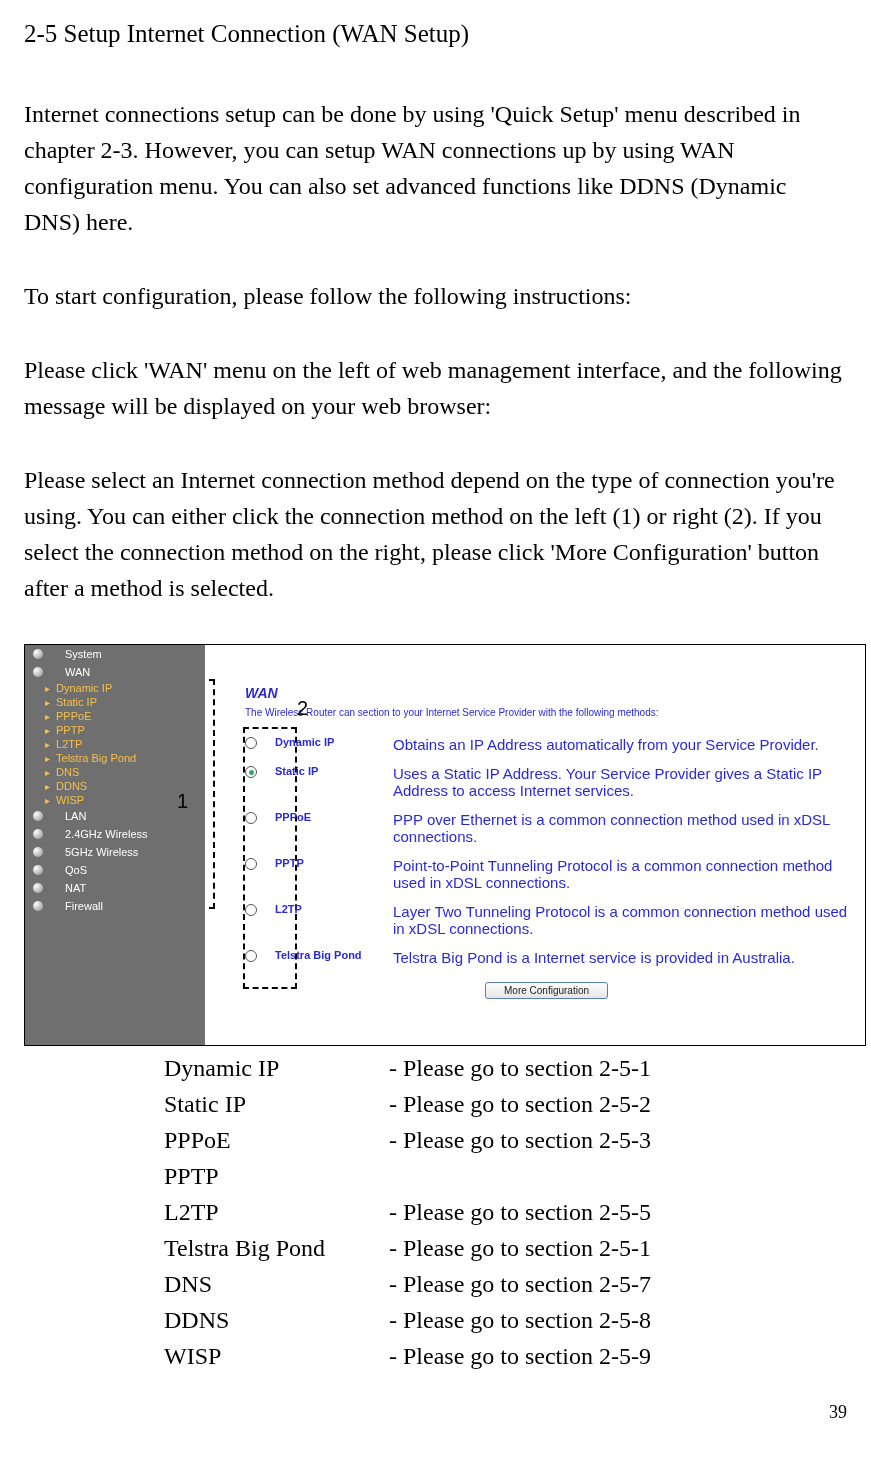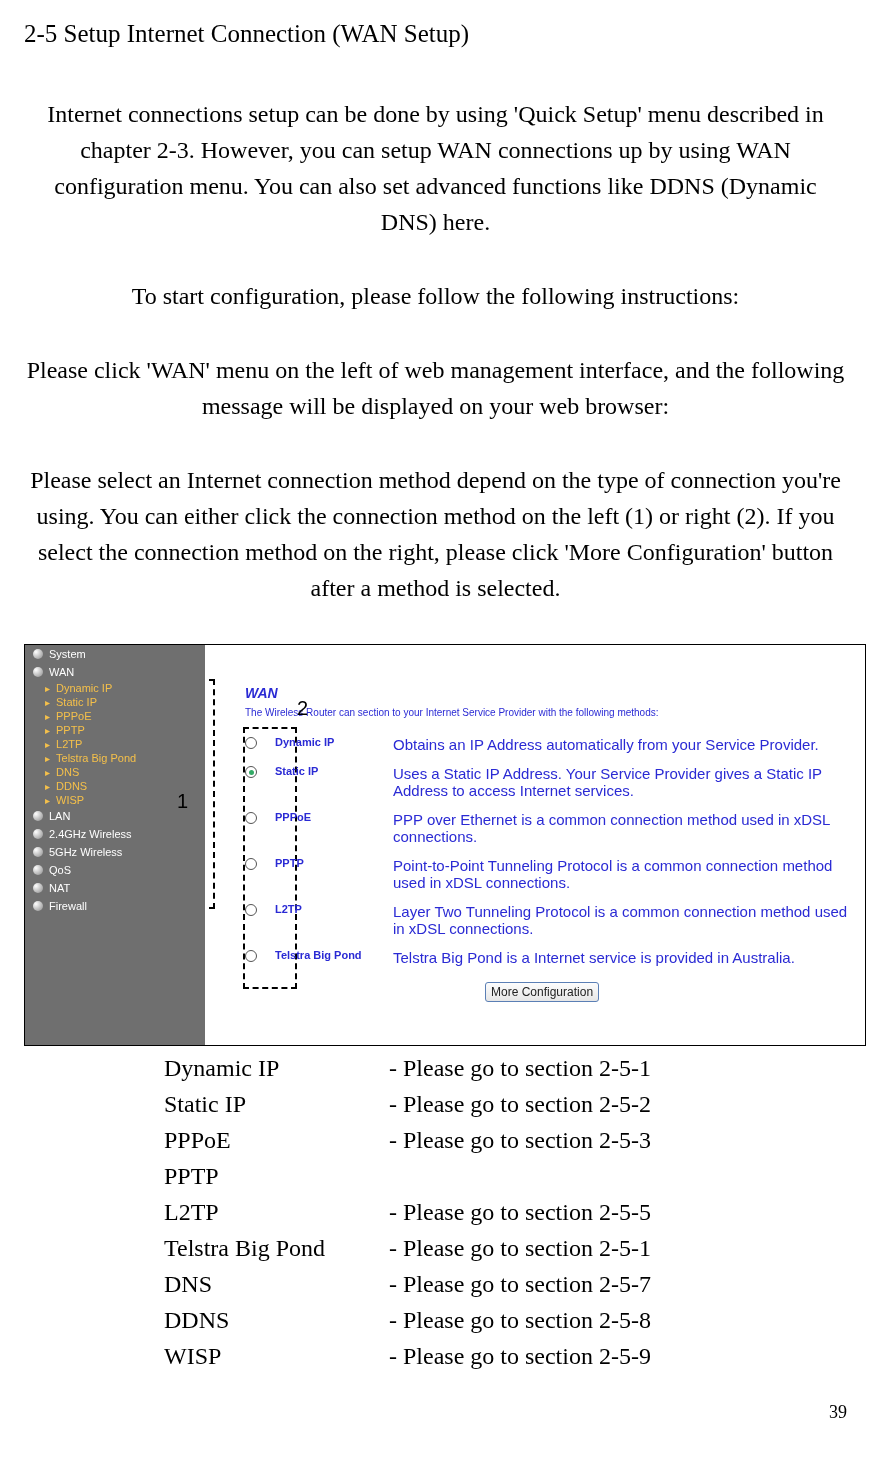--- a/index.html
+++ b/index.html
@@ -12,21 +12,20 @@
     box-sizing: border-box;
     position: relative;
   }
   .heading {
     font-size: 25px;
     margin-bottom: 48px;
   }
   .para {
     margin-bottom: 38px;
     line-height: 1.5;
-    text-align: center;
   }
   .screenshot {
     position: relative;
     width: 840px;
     height: 400px;
     border: 1px solid #000;
     background: #fff;
     font-family: Arial, Helvetica, sans-serif;
     font-size: 11px;
     overflow: hidden;
@@ -35,21 +34,21 @@
   .sidebar {
     position: absolute;
     left: 0; top: 0; bottom: 0;
     width: 180px;
     background: #6f6f6f;
     color: #fff;
   }
   .side-item {
     display: flex;
     align-items: center;
-    gap: 6px;
+    gap: 22px;
     padding: 3px 8px;
   }
   .bullet {
     display: inline-block;
     width: 10px; height: 10px;
     border-radius: 50%;
     background: radial-gradient(circle at 30% 30%, #fff 0%, #cfcfcf 40%, #8a8a8a 100%);
     flex-shrink: 0;
   }
   .sub-item {
@@ -113,22 +112,22 @@
   .opt-desc {
     color: #2a2ad4;
     flex: 1;
     font-size: 15px;
   }
   .more-btn {
     display: inline-block;
     border: 1px solid #5b7fb5;
     border-radius: 3px;
     background: linear-gradient(#fdfdfd, #e6e6e6);
-    padding: 2px 5px;
-    font-size: 12px;
+    padding: 2px 18px;
+    font-size: 10px;
     color: #222;
     margin-left: 240px;
     margin-top: 4px;
   }
   .callout1, .callout2 {
     position: absolute;
     font-family: Arial, sans-serif;
     font-size: 20px;
   }
   .dashed-box-h {

